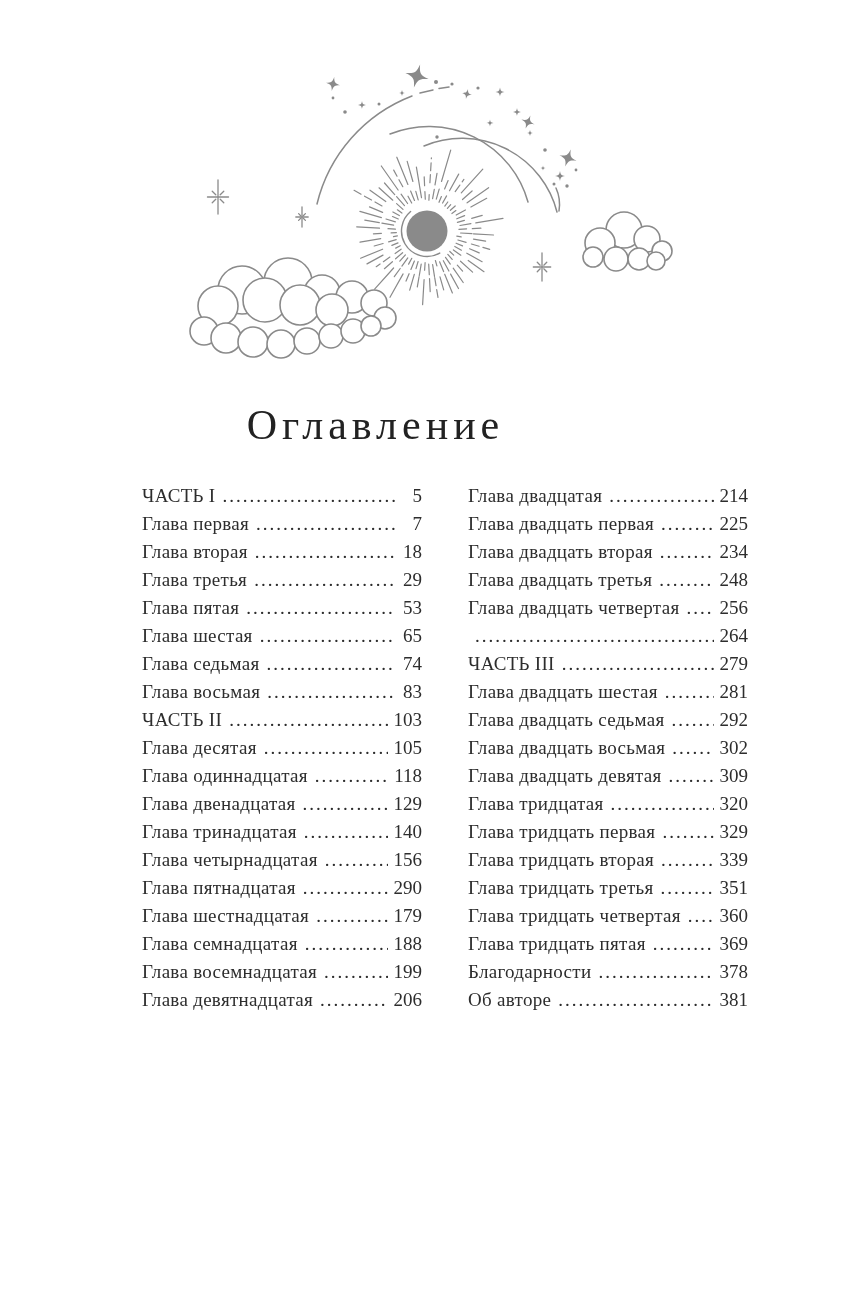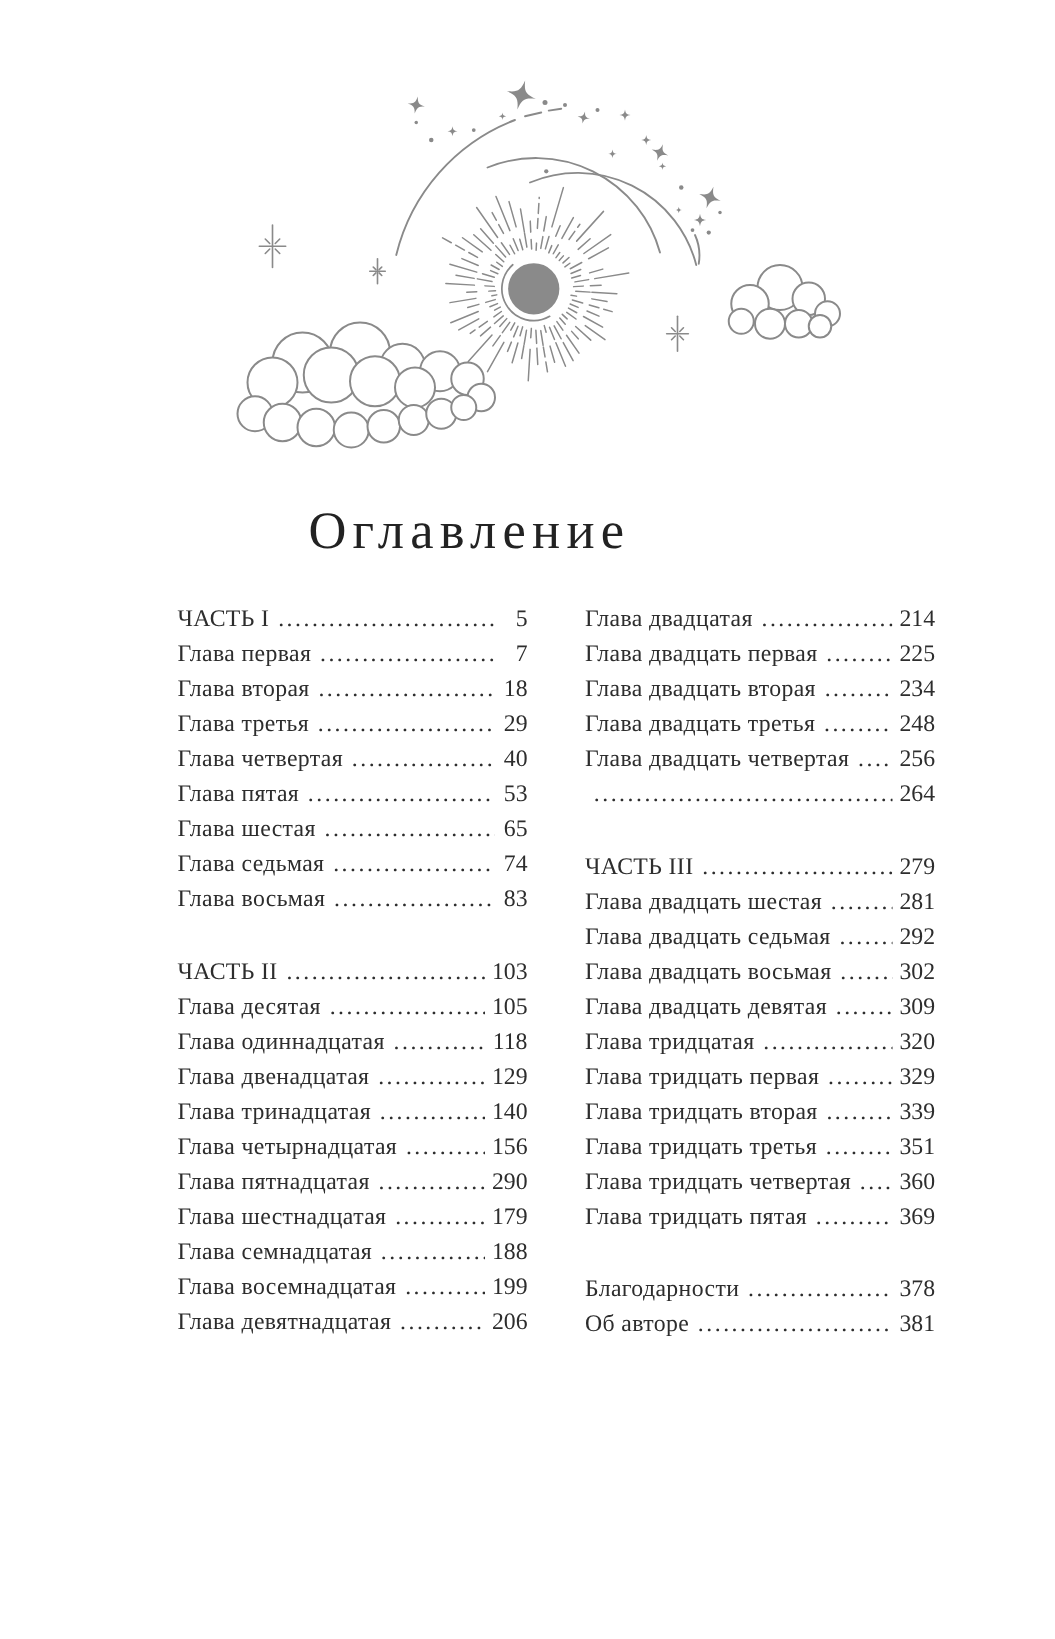--- a/index.html
+++ b/index.html
@@ -18,21 +18,21 @@
     margin:0; text-align:center;
     font-size:42px; font-weight:400; letter-spacing:5px;
     color:#222;
   }
 
   .toc {
     position:absolute; top:482px; left:142px; width:606px;
     display:flex; gap:46px; align-items:flex-start;
   }
   .toc-col { flex:1 1 0; min-width:0; }
-  .toc-group:not(:first-child) { margin-top:30px; }
+  .toc-group:not(:first-child) { }
 
   .row {
     display:flex; align-items:baseline;
     font-size:19px; line-height:28px; white-space:nowrap;
   }
   .row .label { flex:0 0 auto; letter-spacing:0.3px; }
   .row .dots {
     flex:1 1 auto; overflow:hidden;
     margin:0 6px 0 7px; letter-spacing:2px; color:#2d2d2d;
   }
@@ -277,25 +277,20 @@
     <span class="label">Глава вторая</span>
     <span class="dots"></span>
     <span class="num">18</span>
   </div>
           <div class="row">
     <span class="label">Глава третья</span>
     <span class="dots"></span>
     <span class="num">29</span>
   </div>
           <div class="row">
-    <span class="label">Глава четвертая</span>
-    <span class="dots"></span>
-    <span class="num">40</span>
-  </div>
-          <div class="row">
     <span class="label">Глава пятая</span>
     <span class="dots"></span>
     <span class="num">53</span>
   </div>
           <div class="row">
     <span class="label">Глава шестая</span>
     <span class="dots"></span>
     <span class="num">65</span>
   </div>
           <div class="row">

